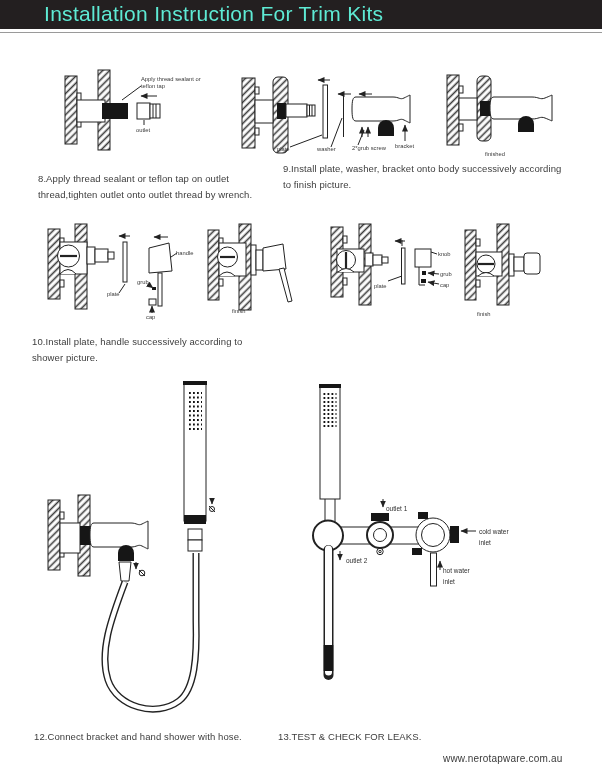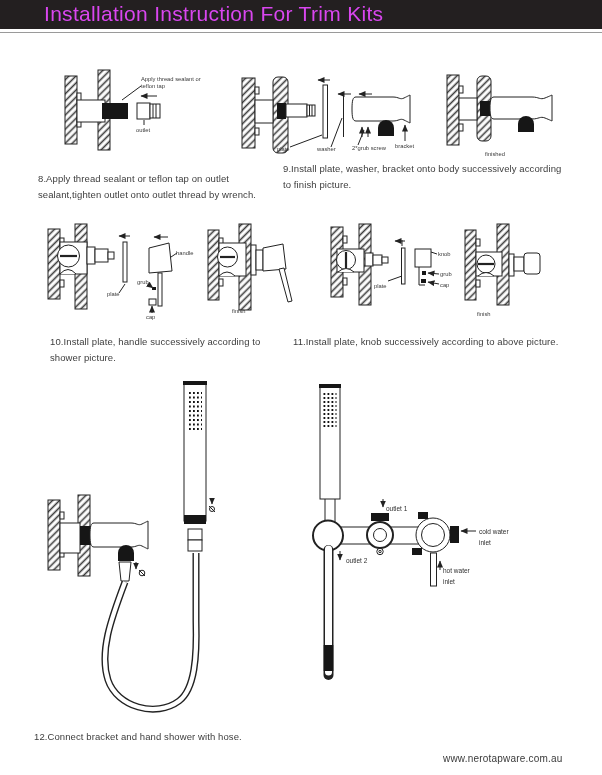--- a/index.html
+++ b/index.html
@@ -1,21 +1,21 @@
 <!DOCTYPE html>
 <html><head>
 <meta charset="utf-8">
 <style>
   * { margin:0; padding:0; box-sizing:border-box; }
   html,body { background:#ffffff; }
   .page { position:relative; width:602px; height:775px; background:#fff;
           font-family:"Liberation Sans",sans-serif; overflow:hidden; }
   .header-bar { position:absolute; left:0; top:0; width:602px; height:29px; background:#231f20; }
   .header-title { position:absolute; left:44px; top:2px; font-size:21px; letter-spacing:.3px;
-                  color:#d946ef; white-space:nowrap; font-weight:400; }
+                  color:#5eead4; white-space:nowrap; font-weight:400; }
   .header-rule { position:absolute; left:0; top:32px; width:602px; height:1px; background:#9a9a9a; }
   .caption { position:absolute; font-size:9.5px; line-height:16px; color:#3d3d3d; letter-spacing:.1px; }
   .caption span { display:block; white-space:nowrap; }
   .footer { position:absolute; left:443px; top:753px; font-size:10px; color:#3a3a3a; letter-spacing:.2px; }
   svg.d { position:absolute; overflow:visible; }
   .ln { stroke:#222; stroke-width:1; fill:none; }
   .ln2 { stroke:#222; stroke-width:2.2; fill:none; }
   .wh { stroke:#222; stroke-width:1; fill:#fff; }
   .wh2 { stroke:#222; stroke-width:2; fill:#fff; }
   .bk { fill:#161616; stroke:none; }
@@ -118,21 +118,21 @@
       <rect class="wh" x="22" y="34" width="18" height="22"></rect>
       <rect class="bk" x="43" y="37" width="11" height="15"></rect>
     </g>
     <path class="wh" d="M57,33 H95 C102,33 103,36 108,34 C113,32 115,31 115,31 L115,57 C115,57 113,56 108,54 C103,52 102,55 95,55 H57 C54,55 53,52 53,44 C53,36 54,33 57,33 Z"></path>
     <path class="bk" d="M81,68 V60 A8,8 0 0 1 97,60 V68 Z"></path>
     <text class="lbl" x="48" y="92">finished</text>
   </svg>
 
   <div class="caption" style="left:38px;top:171px">
     <span>8.Apply thread sealant or teflon tap on outlet</span>
-    <span>sealant,tighten outlet onto outlet thread by wrench.</span>
+    <span>thread,tighten outlet onto outlet thread by wrench.</span>
   </div>
   <div class="caption" style="left:283px;top:161px">
     <span>9.Install plate, washer, bracket onto body successively according</span>
     <span>to finish picture.</span>
   </div>
 
   <svg class="d" style="left:35px;top:224px" width="162" height="102" viewBox="0 0 162 102">
     <g>
       <rect class="ht" x="13" y="5" width="12" height="70"></rect>
       <rect class="wh" x="25" y="14" width="4" height="7"></rect>
@@ -234,26 +234,23 @@
       <circle class="wh" cx="31" cy="40" r="9" stroke-width="2"></circle>
       <line class="ln2" x1="23" y1="40" x2="39" y2="40"></line>
       <path class="wh" d="M23,52 Q31,45 39,52"></path>
       <rect class="wh" x="54" y="30" width="5" height="22"></rect>
       <rect class="wh" x="59" y="33" width="10" height="14"></rect>
     </g>
     <rect class="wh" x="69" y="29" width="16" height="21" rx="3"></rect>
     <text class="lbl" x="22" y="92">finish</text>
   </svg>
 
-  <div class="caption" style="left:50px;top:334px">
+  <div class="caption" style="left:32px;top:334px">
     <span>10.Install plate, handle successively according to</span>
     <span>shower picture.</span>
-  </div>
-  <div class="caption" style="left:293px;top:334px">
-    <span>11.Install plate, knob successively according to above picture.</span>
   </div>
 
   <svg class="d" style="left:35px;top:373px" width="205" height="350" viewBox="0 0 205 350">
     <g>
       <rect class="wh" x="149" y="10" width="22" height="138"></rect>
       <rect class="bk" x="148" y="8" width="24" height="4"></rect>
       <line class="dots" x1="154" y1="20" x2="167" y2="20"></line>
       <line class="dots" x1="154" y1="24.5" x2="167" y2="24.5"></line>
       <line class="dots" x1="154" y1="29" x2="167" y2="29"></line>
       <line class="dots" x1="154" y1="33.5" x2="167" y2="33.5"></line>
@@ -341,16 +338,19 @@
     <text class="lbl2" x="194" y="161">cold water</text>
     <text class="lbl2" x="194" y="172">inlet</text>
     <line class="ln" x1="155" y1="197" x2="155" y2="188" marker-end="url(#arrow)"></line>
     <text class="lbl2" x="158" y="200">hot water</text>
     <text class="lbl2" x="158" y="211">inlet</text>
   </svg>
 
   <div class="caption" style="left:34px;top:729px">
     <span>12.Connect bracket and hand shower with hose.</span>
   </div>
+  <div class="caption" style="left:278px;top:729px">
+    <span>13.TEST &amp; CHECK FOR LEAKS.</span>
+  </div>
 
   <div class="footer">www.nerotapware.com.au</div>
 
 </div>
 
 </body></html>

